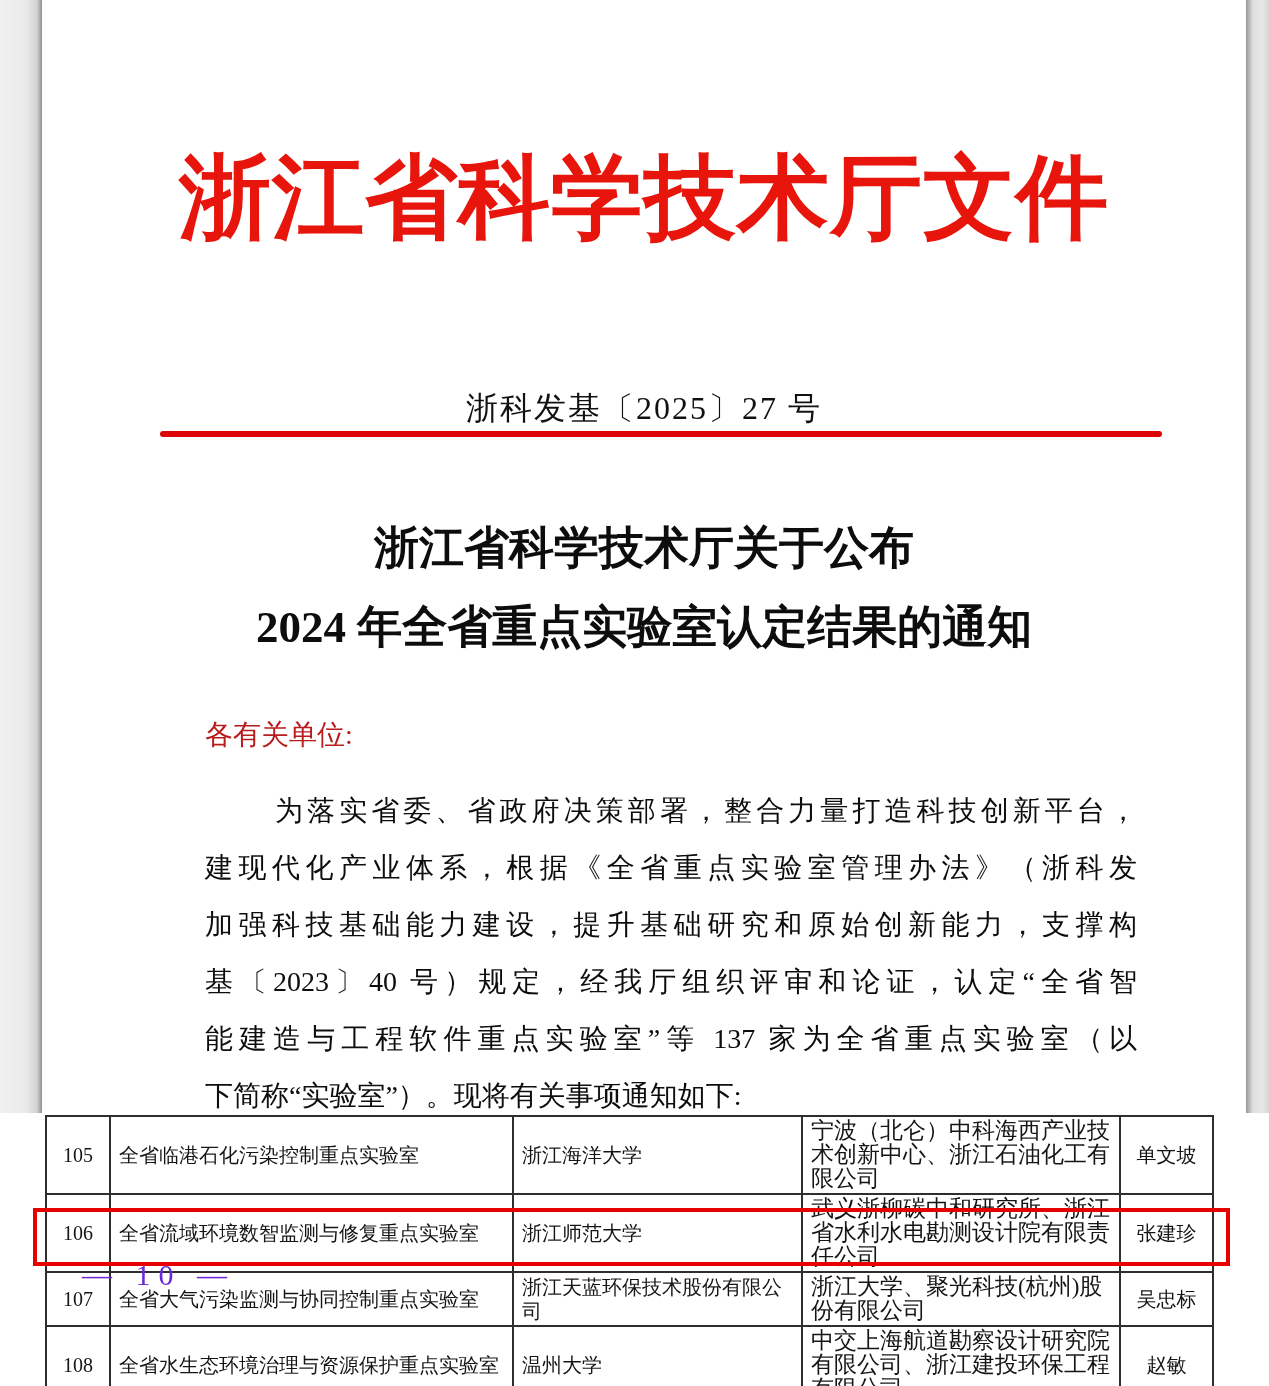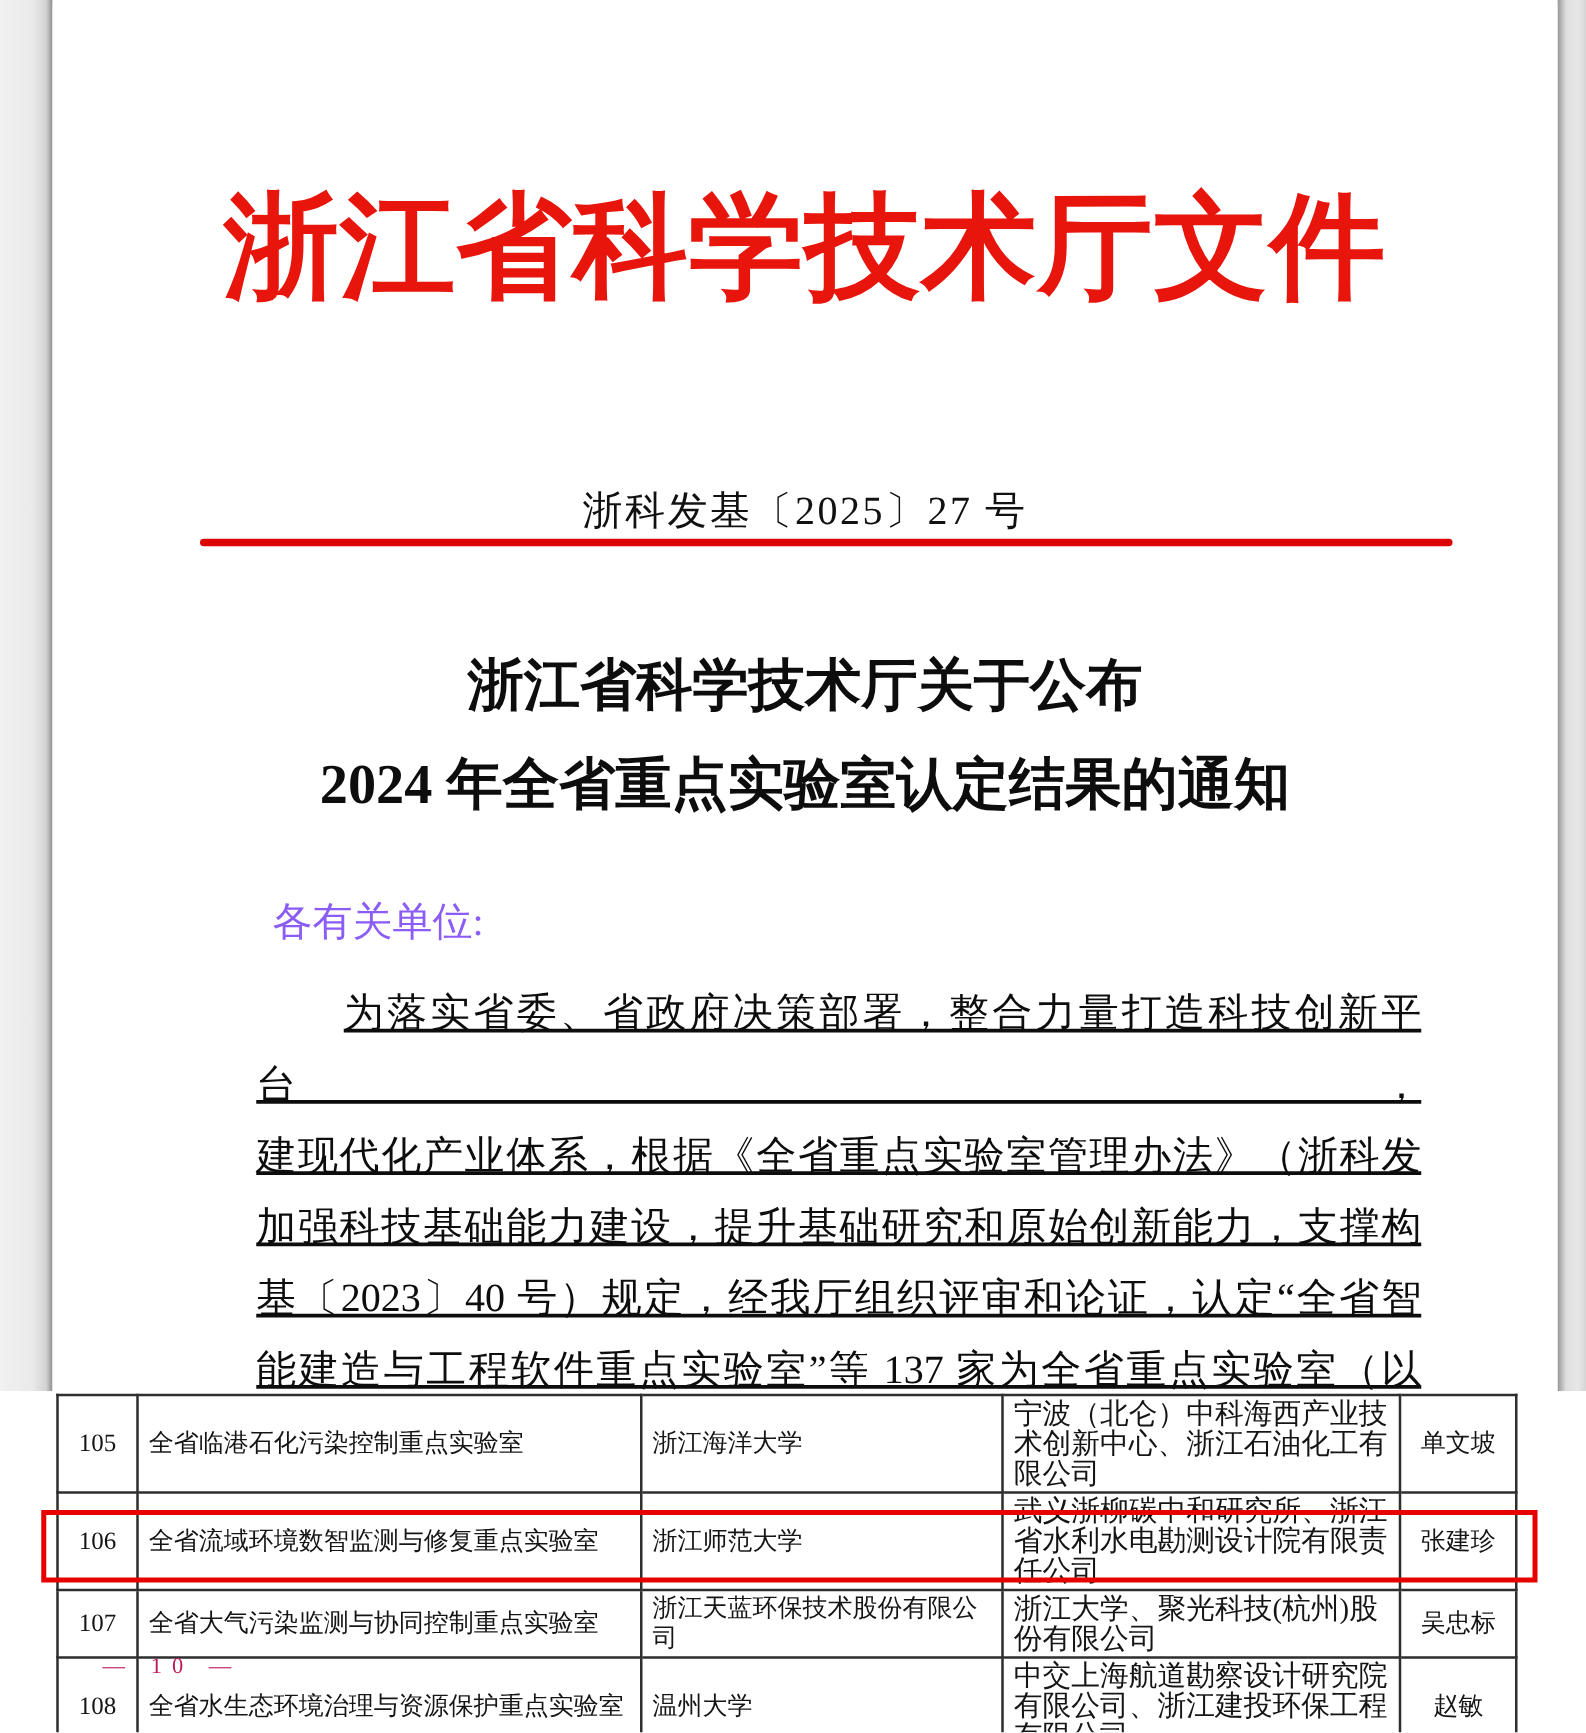--- a/index.html
+++ b/index.html
@@ -63,31 +63,30 @@
     width: 100%;
     text-align: center;
     font-size: 45px;
     font-weight: 700;
     color: #0d0d0d;
     white-space: nowrap;
   }
   .notice-line1 { top: 518px; }
   .notice-line2 { top: 597px; }
   .salutation {
-    position: absolute; left: 176px; top: 716px;
-    font-size: 32px;
-    color: #8b5cf6;
+    position: absolute; left: 163px; top: 716px;
+    font-size: 28px;
+    color: #b91c1c;
   }
   .body-para {
     position: absolute; left: 163px; top: 782px;
     width: 932px;
-    font-size: 32px;
+    font-size: 28px;
     line-height: 57px;
     color: #0d0d0d;
-    text-decoration: underline;
   }
   .body-line {
     text-align: justify;
     text-align-last: justify;
   }
   .body-line.first { text-indent: 70px; }
   .body-line.last { text-align-last: left; }
   .table-wrap {
     position: absolute; left: 0; top: 1113px;
     width: 1269px; height: 273px;
@@ -117,24 +116,24 @@
   td.c-partners { padding: 2px 9px; font-size: 23px; border-radius: 23px; }
   td.c-person { text-align: center; padding: 0; font-size: 20px; }
   .highlight-box {
     position: absolute; left: 33px; top: 1208px;
     width: 1197px; height: 58px;
     border: 4px solid #e60000;
     background: transparent;
     pointer-events: none;
   }
   .page-num {
-    position: absolute; left: 82px; top: 1322px;
-    font-size: 18px;
+    position: absolute; left: 82px; top: 1258px;
+    font-size: 30px;
     letter-spacing: 8px;
-    color: #be185d;
+    color: #6d28d9;
   }
 </style>
 </head>
 <body>
 
 <div class="screen">
 
   <div class="top-edge"></div>
   <div class="margin-left"></div>
   <div class="margin-right"></div>

